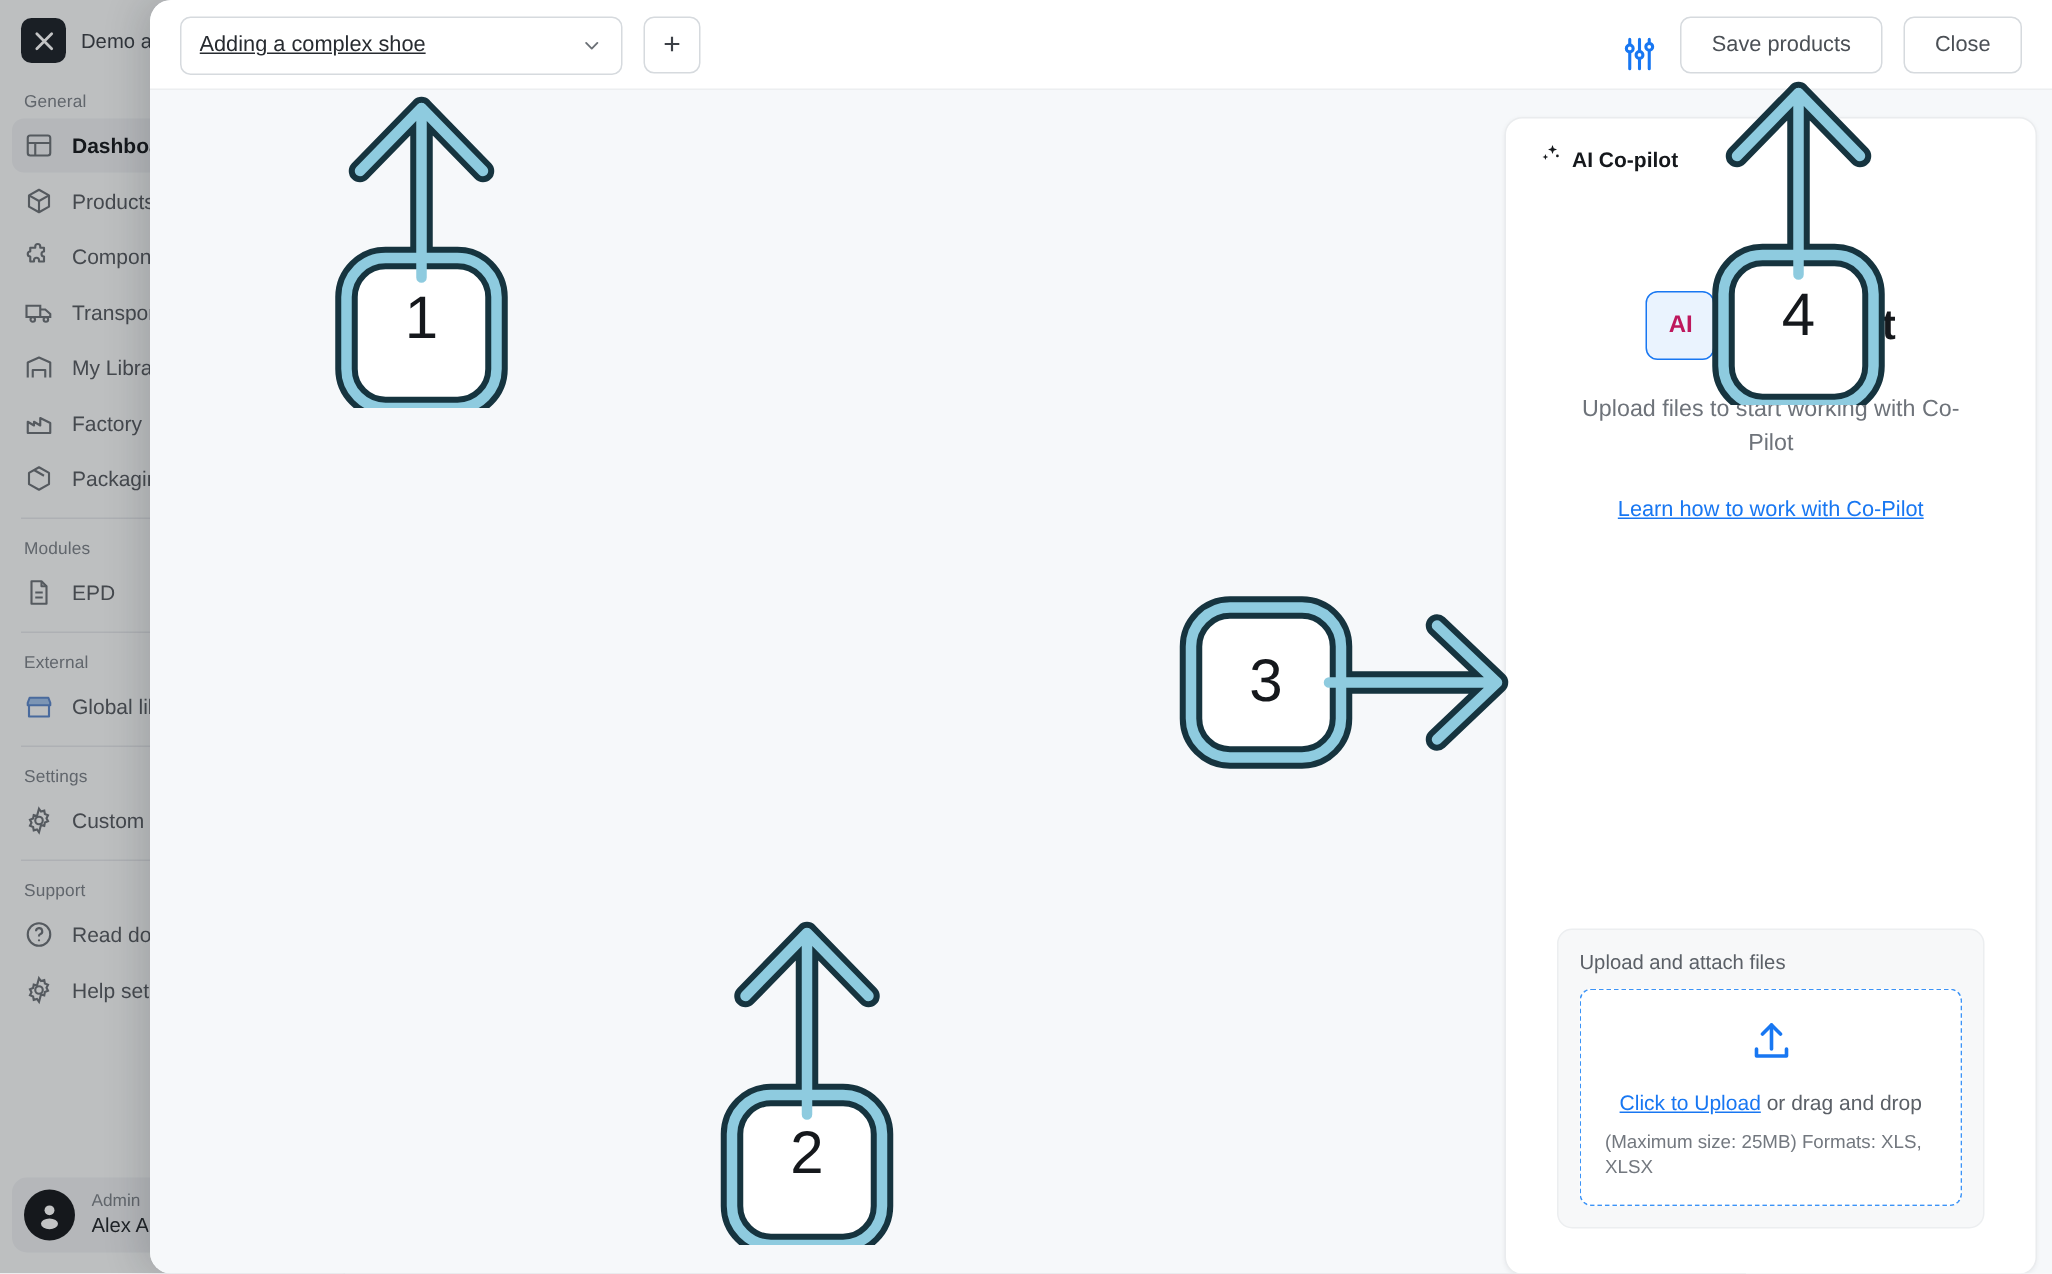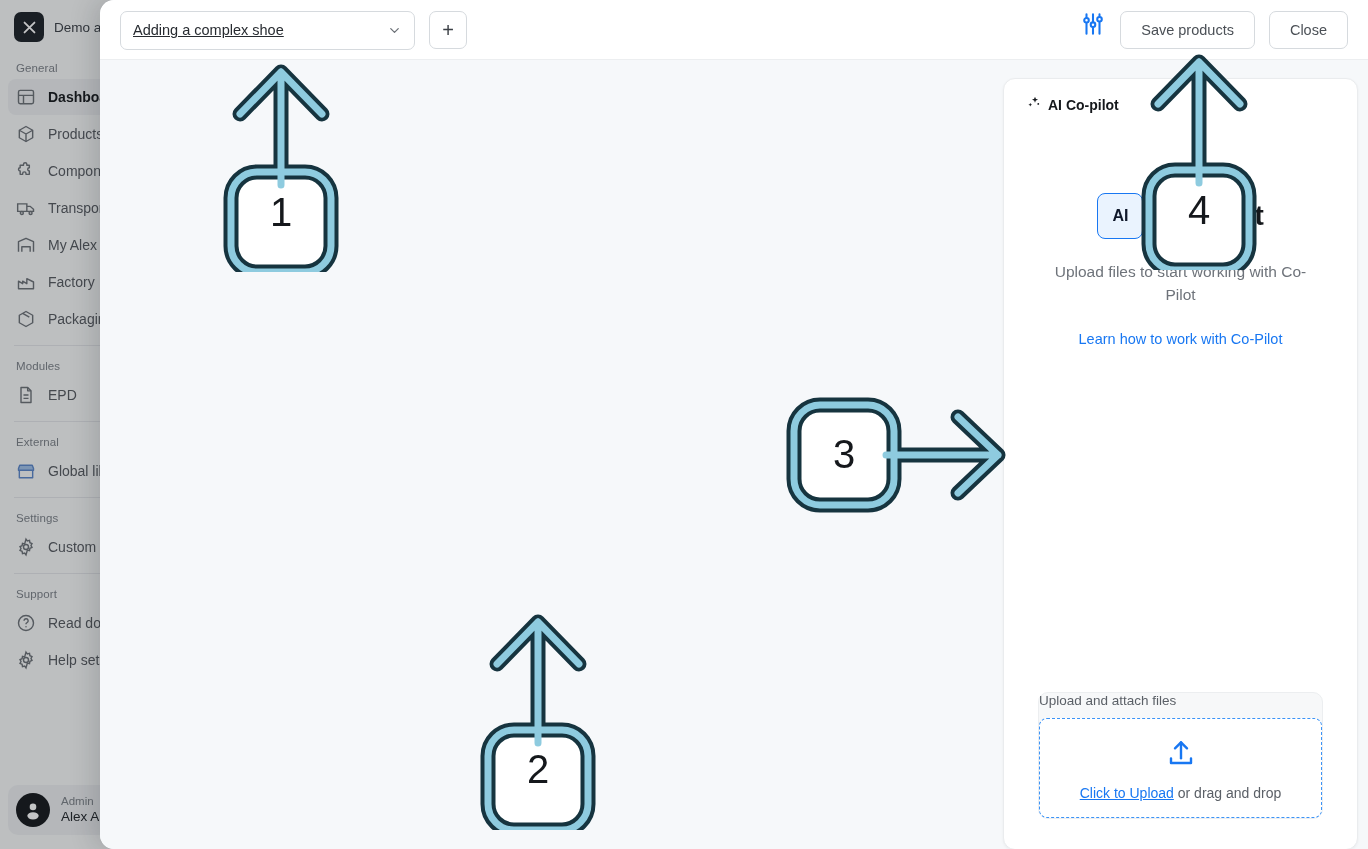--- a/index.html
+++ b/index.html
@@ -135,21 +135,21 @@
     width: 38px; height: 38px;
     border: 1px solid #d6dade;
     border-radius: 7px;
     background: #fff;
     display: flex; align-items: center; justify-content: center;
     font-size: 20px; color: #3c4046;
     cursor: pointer;
   }
   .topbar-right {
     margin-left: auto;
-    display: flex; align-items: flex-start; gap: 14px;
+    display: flex; align-items: flex-end; gap: 14px;
   }
   .filter-icon { width: 26px; height: 26px; cursor: pointer; color: #1877f2; }
   .tb-btn {
     height: 38px;
     padding: 0 20px;
     border: 1px solid #d6dade;
     border-radius: 7px;
     background: #fff;
     font-size: 14.5px;
     color: #4b5056;
@@ -184,45 +184,47 @@
     padding: 78px 28px 0 28px;
   }
   .cp-brandrow {
     display: flex; align-items: center; justify-content: center; gap: 16px;
   }
   .cp-ai-badge {
     width: 46px; height: 46px;
     border: 1.6px solid #1877f2;
     border-radius: 8px;
     background: #eaf3fe;
-    color: #0f172a;
+    color: #be185d;
     font-size: 16px; font-weight: 700;
     display: flex; align-items: center; justify-content: center;
   }
   .cp-brandname { font-size: 28px; font-weight: 700; color: #15181c; letter-spacing: -0.2px; }
   .cp-sub {
     margin: 22px auto 0 auto;
     max-width: 270px;
     font-size: 15.5px;
     color: #6e737a;
     line-height: 1.48;
   }
   .cp-link {
     display: inline-block;
     margin-top: 24px;
     font-size: 14.5px;
     color: #1877f2;
+    text-decoration: underline;
     cursor: pointer;
   }
   .cp-upload-wrap {
     position: absolute;
     left: 34px; right: 34px; bottom: 30px;
     background: #f7f8f9;
     border: 1px solid #eceef0;
     border-radius: 10px;
+    padding: 14px;
   }
   .cp-upload-label {
     font-size: 13.5px; color: #5b6067; margin-bottom: 10px;
   }
   .dropzone {
     border: 1.5px dashed #3b93f7;
     border-radius: 8px;
     padding: 18px 16px 16px 16px;
     text-align: center;
     background: #ffffff;
@@ -293,21 +295,21 @@
               <circle cx="7" cy="18" r="1.8"></circle>
               <circle cx="17.5" cy="18" r="1.8"></circle>
             </svg></span>
         <span>Transpor</span>
       </div>
       <div class="sb-item">
         <span class="sb-ico"><svg width="20" height="20" viewBox="0 0 24 24" fill="none" stroke="currentColor" stroke-width="1.7" stroke-linejoin="round">
               <path d="M3 20V8l9-4 9 4v12"></path>
               <path d="M7 20v-6h10v6"></path>
             </svg></span>
-        <span>My Alex</span>
+        <span>My Libra</span>
       </div>
       <div class="sb-item">
         <span class="sb-ico"><svg width="20" height="20" viewBox="0 0 24 24" fill="none" stroke="currentColor" stroke-width="1.7" stroke-linejoin="round">
               <path d="M3 20V11l5 3V11l5 3V8l8 4v8H3z"></path>
             </svg></span>
         <span>Factory</span>
       </div>
       <div class="sb-item">
         <span class="sb-ico"><svg width="20" height="20" viewBox="0 0 24 24" fill="none" stroke="currentColor" stroke-width="1.7" stroke-linejoin="round">
               <path d="M12 3l8 4.5v9L12 21l-8-4.5v-9L12 3z"></path>
@@ -445,20 +447,21 @@
             <span class="dz-icon">
               <svg width="32" height="32" viewBox="0 0 24 24" fill="none" stroke="#1877f2" stroke-width="1.8" stroke-linecap="round" stroke-linejoin="round">
                 <path d="M12 16V4"></path>
                   <path d="M7.5 8.5L12 4l4.5 4.5"></path>
                   <path d="M4.5 16v3.5h15V16"></path>
               </svg>
             </span>
             <div class="dz-line1">
               <a>Click to Upload</a><span> or drag and drop</span>
             </div>
+            <div class="dz-line2">(Maximum size: 25MB) Formats: XLS, XLSX</div>
           </div>
         </div>
       </div>
 
     </div>
   </div>
 
   <div class="anno" style="left:218px; top:42px; width:130px; height:230px;">
     <svg width="130" height="230" viewBox="0 0 130 230" fill="none">
       <g stroke="#16343f" stroke-width="15" stroke-linejoin="round" stroke-linecap="round" fill="#ffffff">

